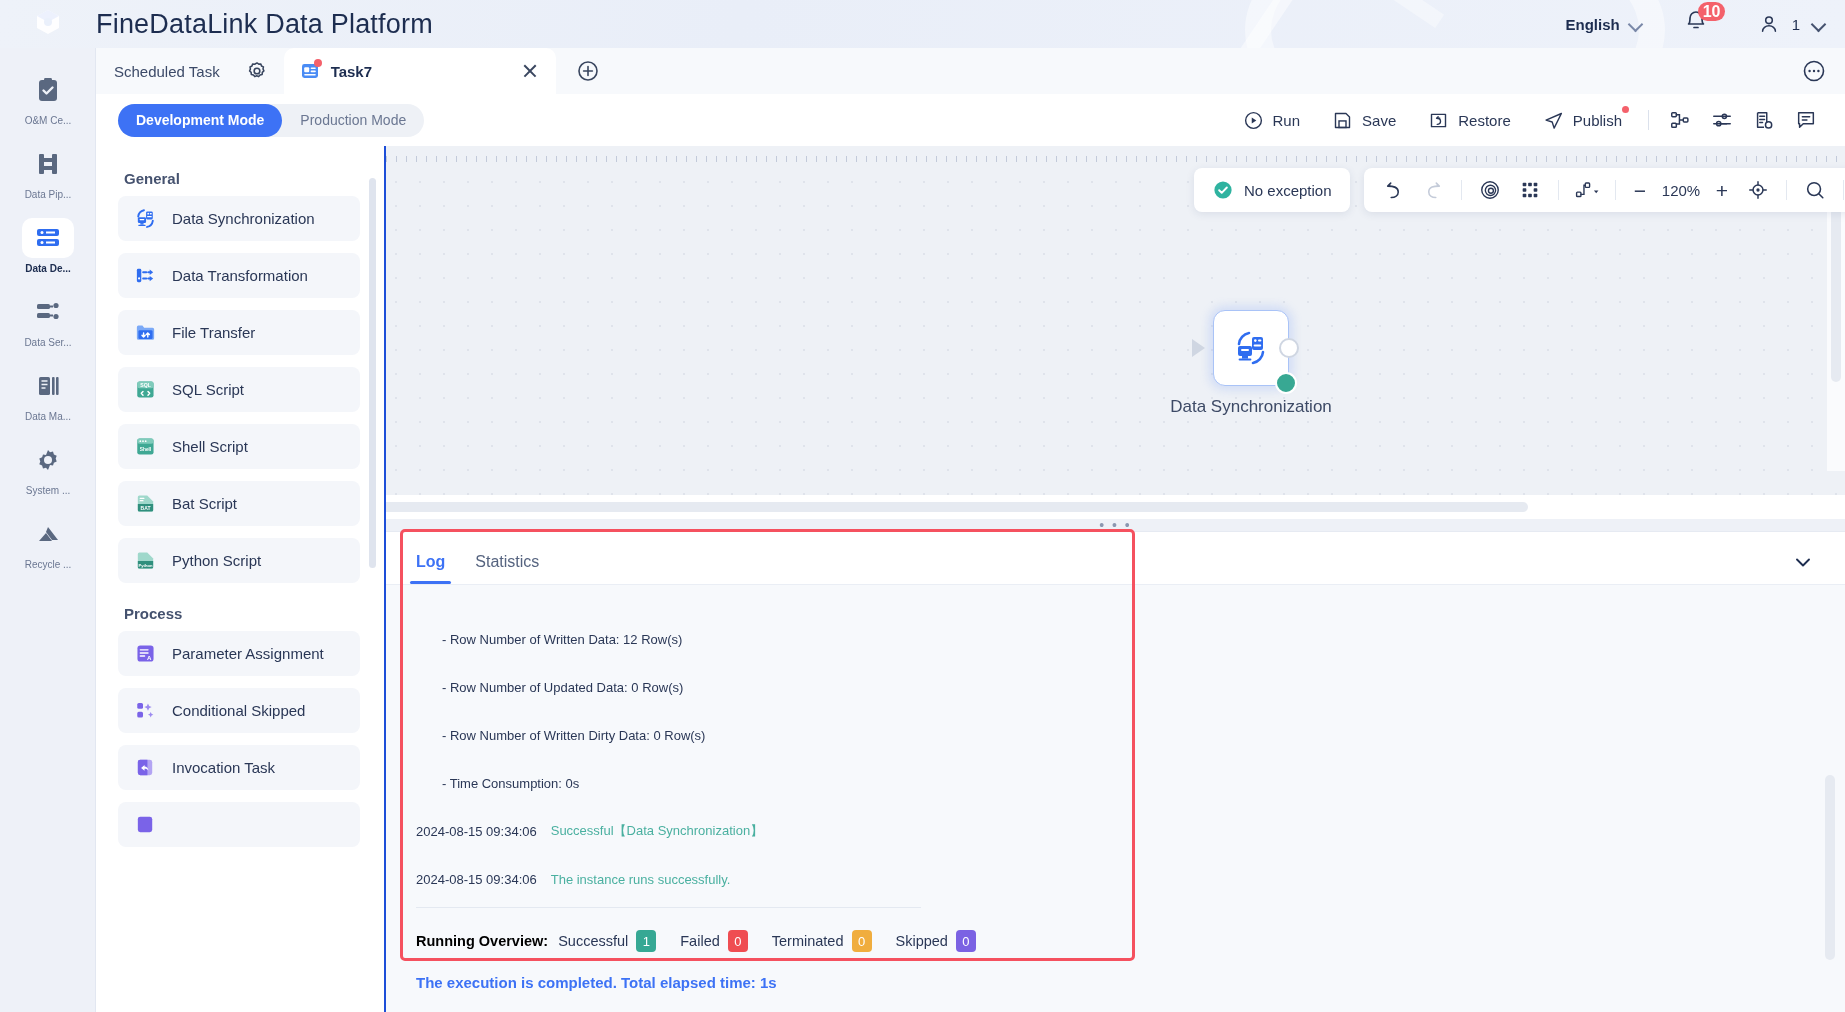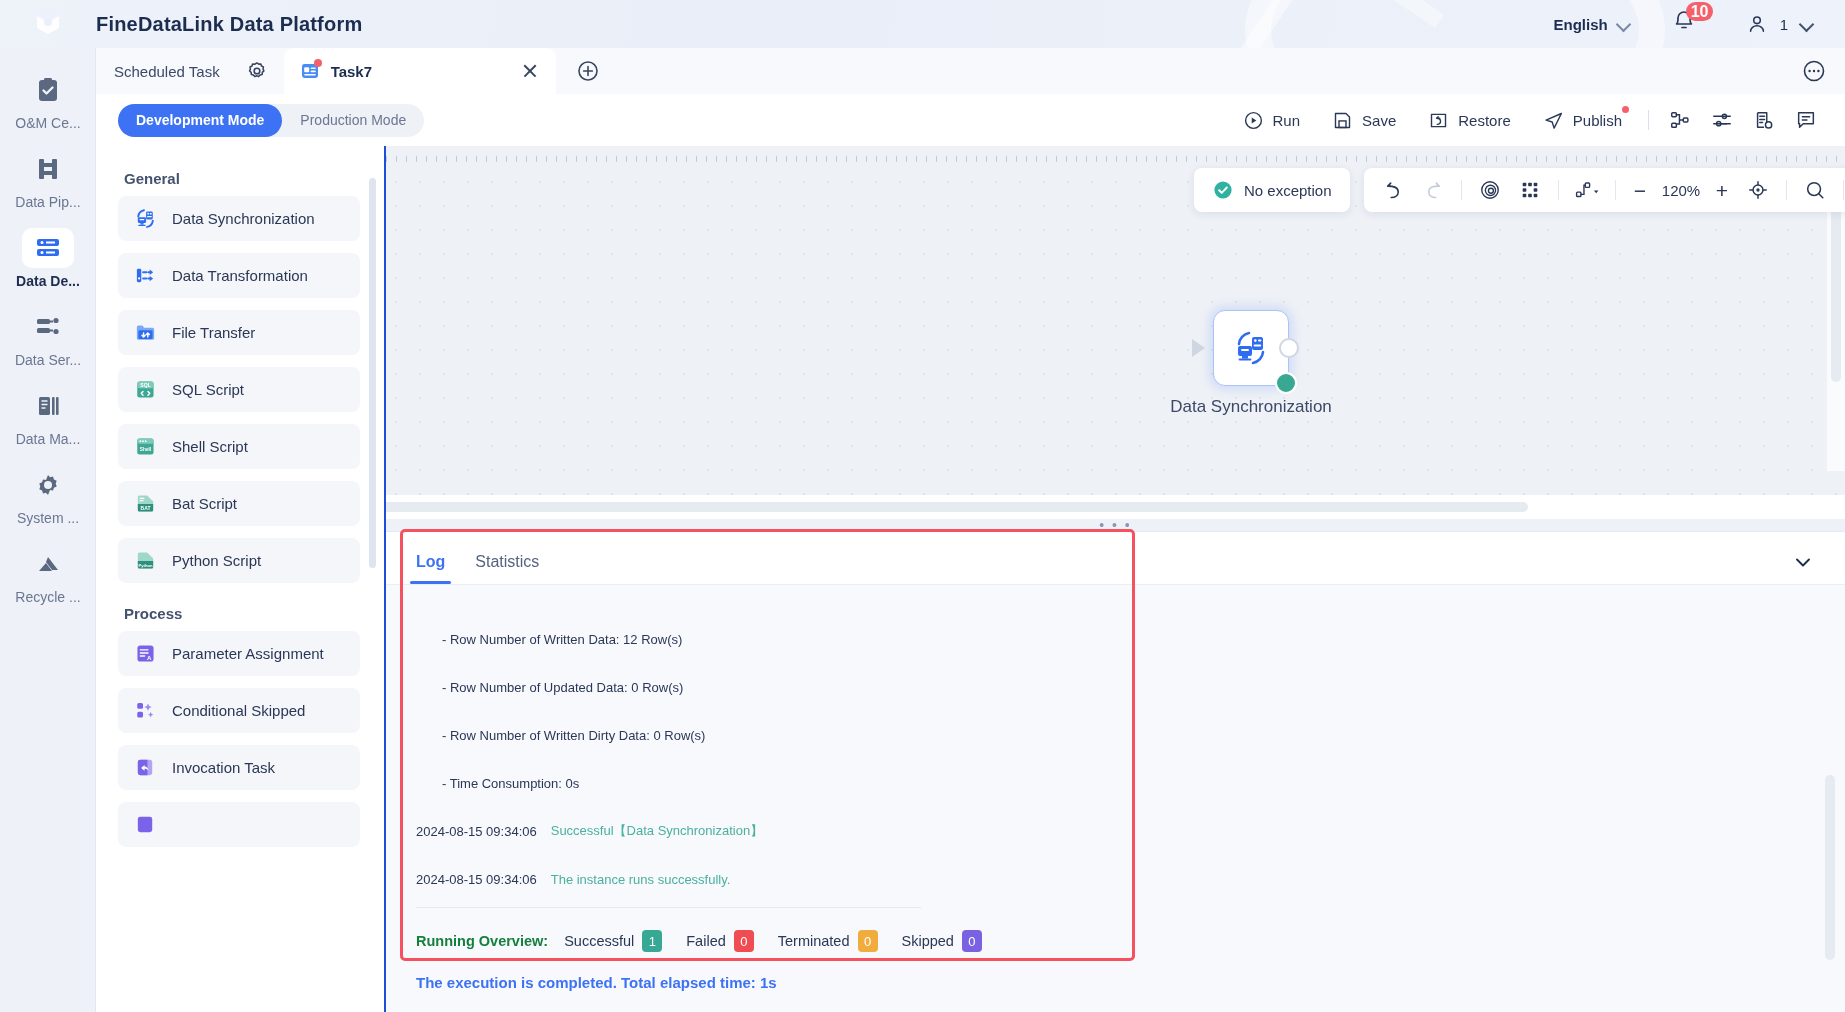--- a/index.html
+++ b/index.html
@@ -30,25 +30,25 @@
     transform: rotate(34deg);
     border-left: 16px solid rgba(255,255,255,.5);
     border-top: 16px solid rgba(255,255,255,.38);
     pointer-events: none;
   }
   .logo-box {
     width: 96px; height: 48px; display: flex; align-items: center; justify-content: center;
     position: relative; z-index: 2;
   }
   .app-title {
-    font-size: 20px; font-weight: bold; color: #1d2d50; letter-spacing: .2px;
+    font-size: 27px; font-weight: normal; color: #1d2d50; letter-spacing: .2px;
     position: relative; z-index: 2;
   }
   .header-right {
-    margin-left: auto; display: flex; align-items: center; gap: 0px; padding-right: 30px;
+    margin-left: auto; display: flex; align-items: center; gap: 0px; padding-right: 18px;
     position: relative; z-index: 2;
   }
   .lang { font-size: 15px; font-weight: bold; color: #1d2d50; }
   .chev-d { width: 15px; height: 15px; margin-left: 9px; margin-right: 40px; position: relative; }
   .chev-d::after {
     content:""; position:absolute; left: 1px; top: 2px; width: 9px; height: 9px;
     border-right: 2px solid #7a88a8; border-bottom: 2px solid #7a88a8;
     transform: rotate(45deg);
   }
   .bell-wrap { position: relative; width: 30px; height: 30px; }
@@ -74,21 +74,21 @@
     padding-top: 14px;
   }
   .rail-item {
     width: 96px; padding: 8px 0 10px 0; text-align: center; cursor: pointer;
   }
   .rail-ico {
     width: 52px; height: 40px; margin: 0 auto 5px auto; display: flex;
     align-items: center; justify-content: center; border-radius: 10px;
   }
   .rail-item.active .rail-ico { background: #ffffff; }
-  .rail-lbl { font-size: 14px; color: #6b7792; white-space: nowrap; }
+  .rail-lbl { font-size: 10px; color: #6b7792; white-space: nowrap; }
   .rail-item.active .rail-lbl { color: #1d2d50; font-weight: bold; }
 
   
   .tabstrip {
     position: absolute; left: 96px; top: 48px; width: 1749px; height: 46px;
     background: #f7f9fc;
   }
   .tabstrip-inner { display: flex; align-items: center; height: 46px; }
   .tab-static {
     display:flex; align-items:center; gap: 26px; padding: 0 16px 0 18px; height: 46px;
@@ -279,21 +279,21 @@
     font-size: 13px; color: #2a3756; white-space: nowrap; margin-top: 16px;
   }
   .log-line.indent { padding-left: 56px; }
   .log-ts { color: #2a3756; }
   .log-ok { color: #4ab0a0; }
   .log-hr { height: 1px; background: #e4e9f1; margin: 12px 30px 0 30px; width: 505px; }
   .overview {
     display: flex; align-items: center; gap: 10px; padding: 22px 0 0 30px;
     font-size: 14.5px; color: #2a3756; white-space: nowrap;
   }
-  .ov-label { font-weight: bold; color: #15803d; margin-right: 6px; }
+  .ov-label { font-weight: bold; color: #000000; }
   .ov-item { display: flex; align-items: center; gap: 8px; margin-right: 14px; }
   .ov-chip {
     min-width: 20px; height: 22px; border-radius: 4px; color: #fff; font-size: 13px;
     display: flex; align-items: center; justify-content: center; padding: 0 5px;
   }
   .summary {
     padding: 22px 0 0 30px; font-size: 15px; font-weight: bold; color: #3d72f5;
   }
   .log-vscroll {
     position: absolute; right: 10px; top: 190px; width: 10px; height: 185px;

